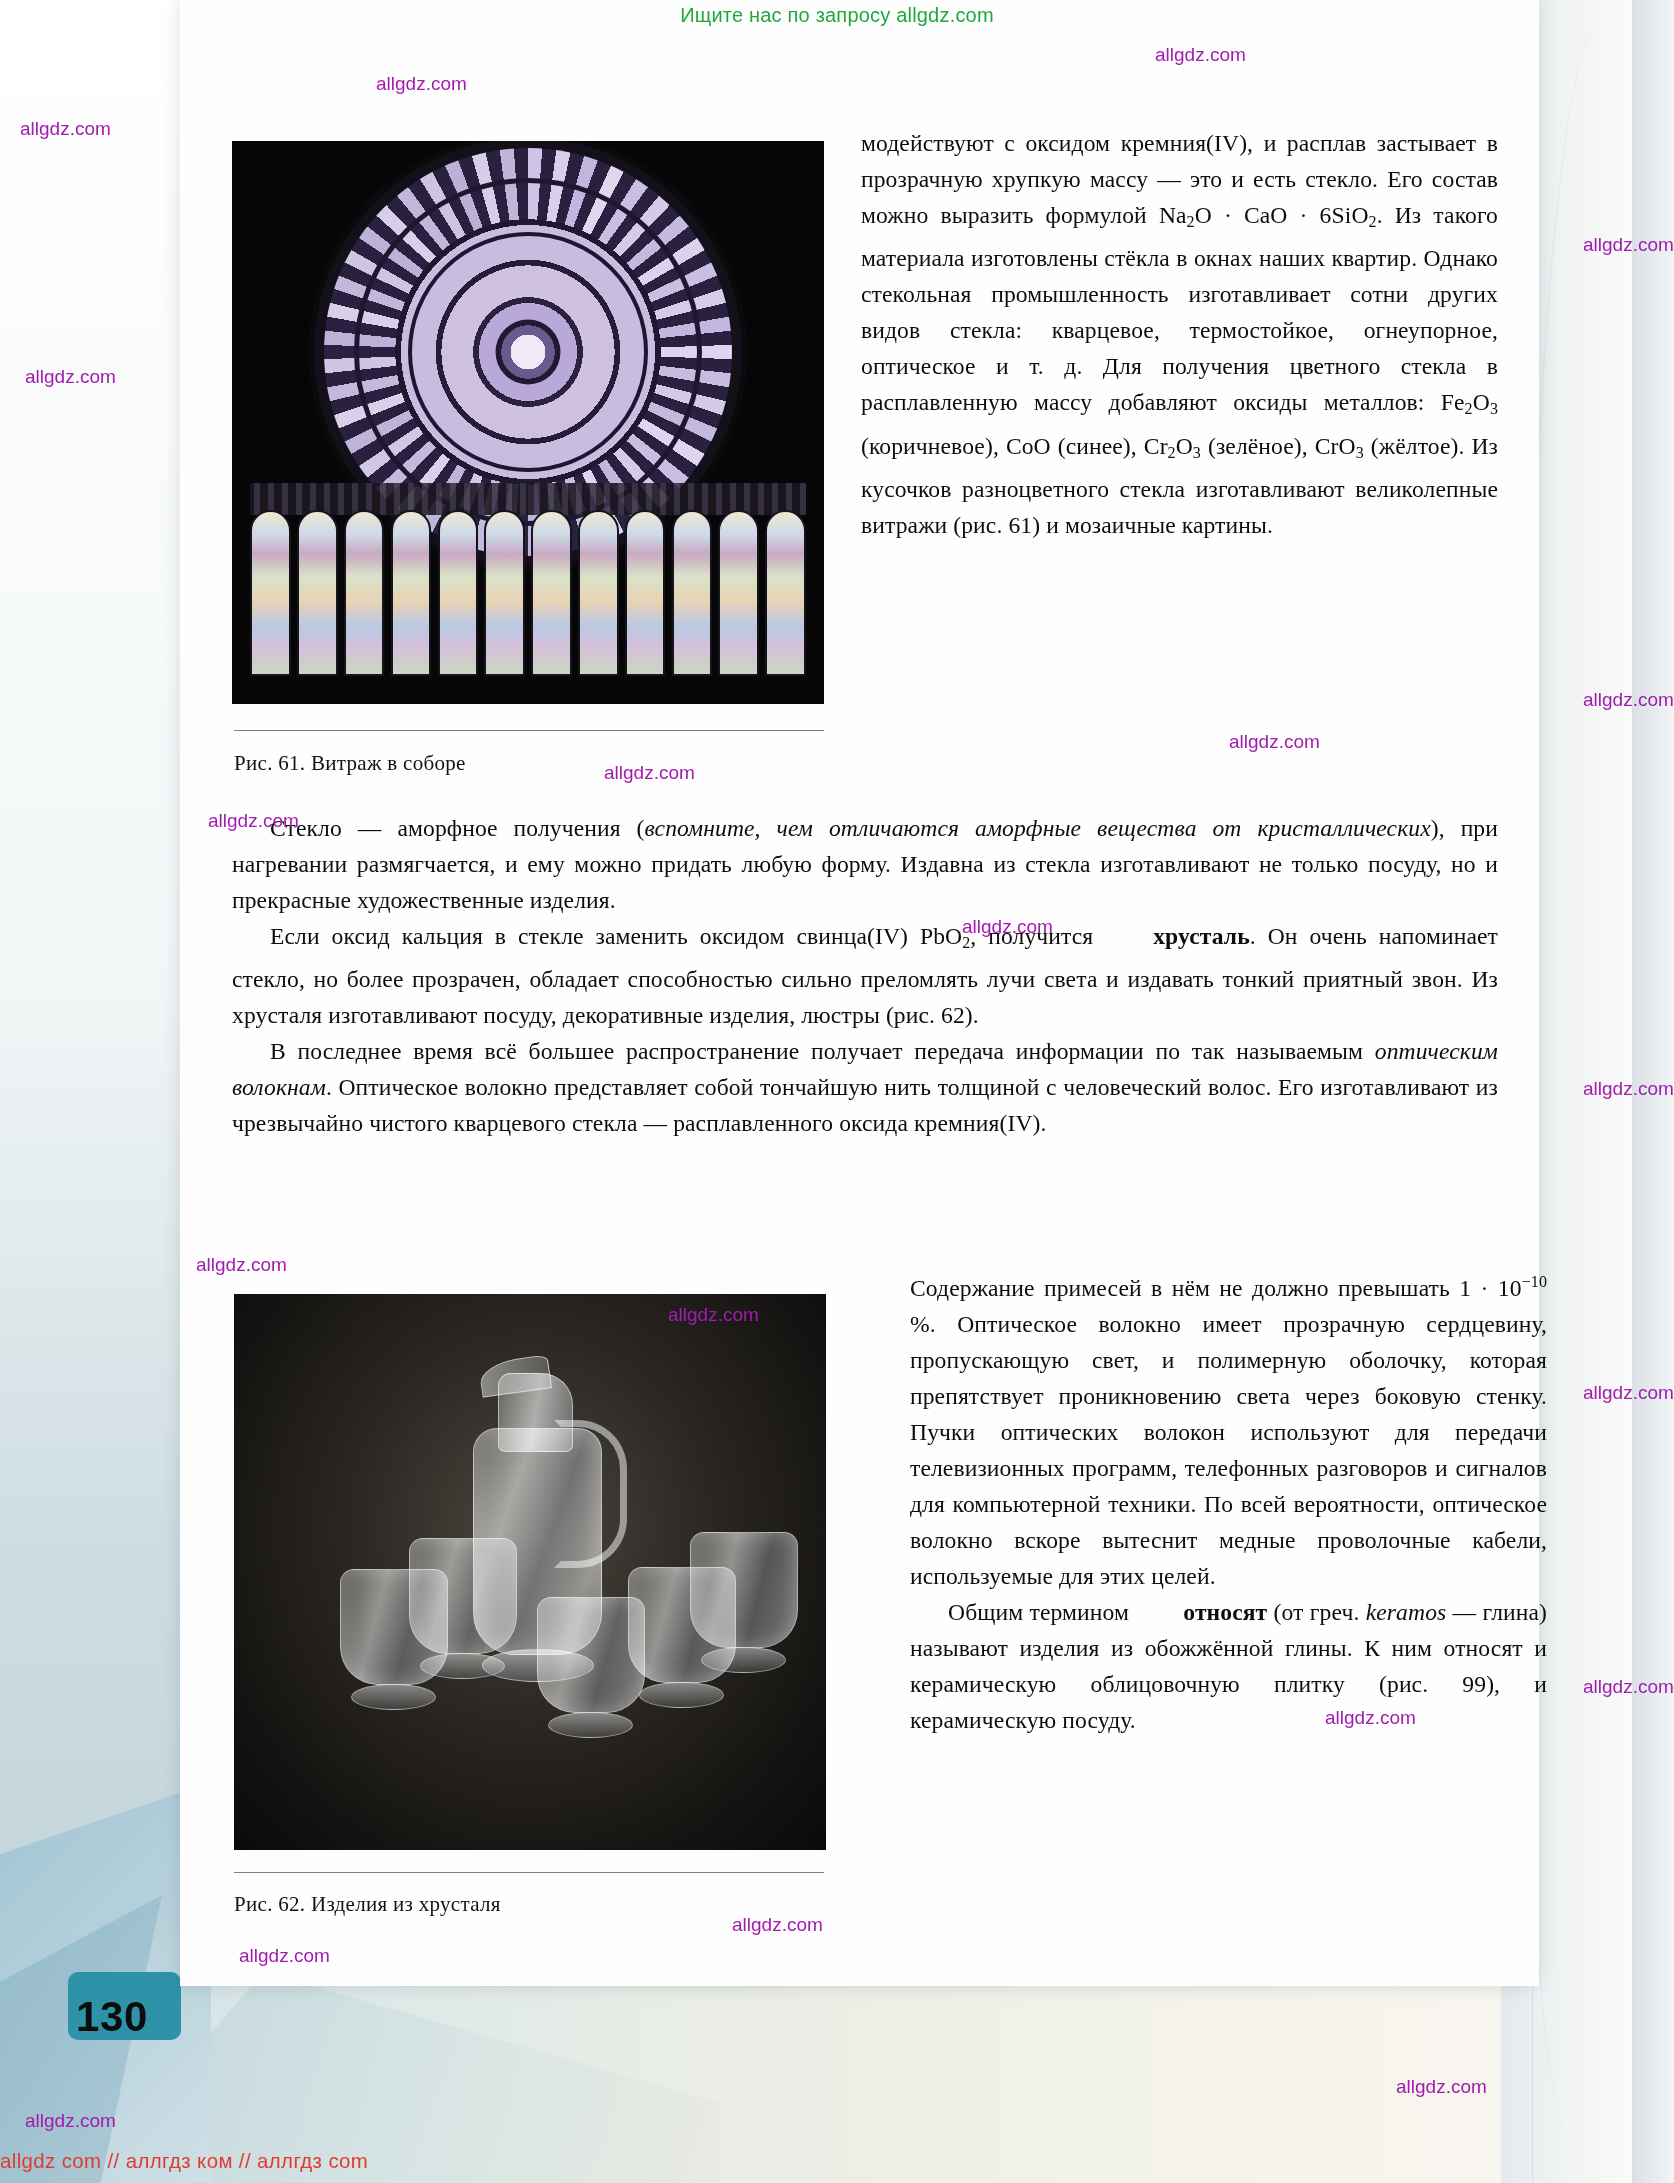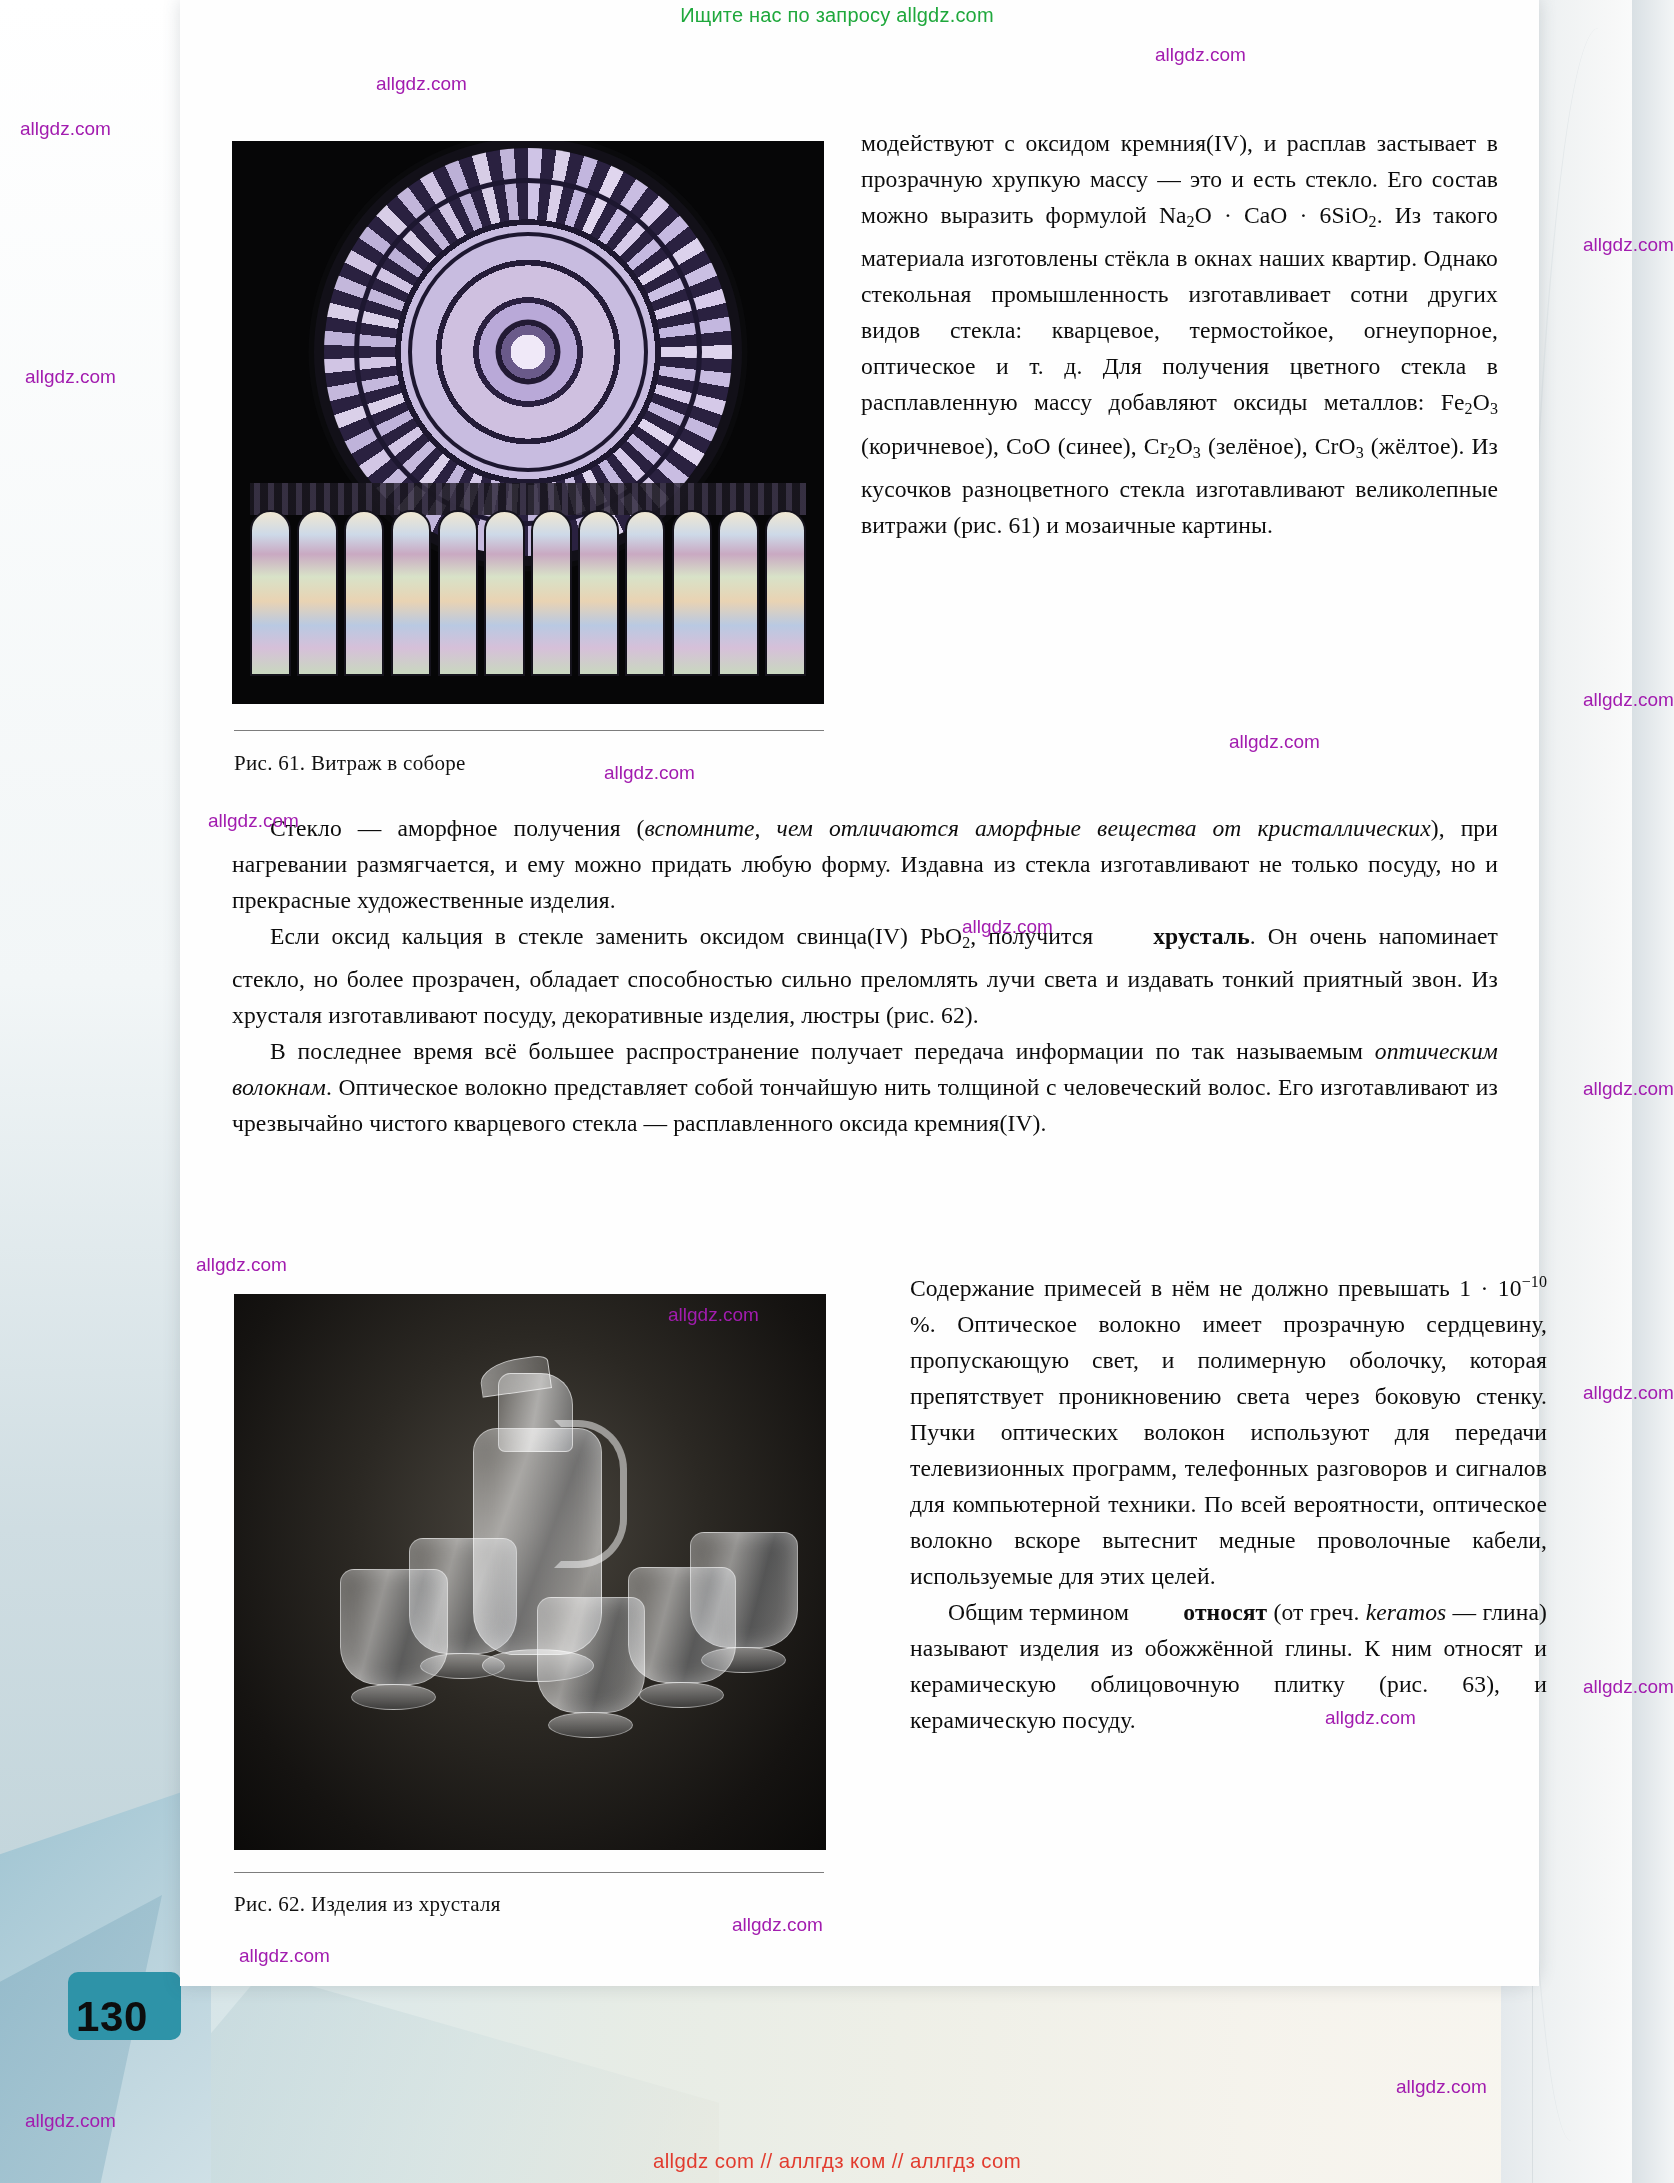--- a/index.html
+++ b/index.html
@@ -338,21 +338,20 @@
     left: 0; top: 4.2px; width: 1674px;
     text-align: center;
     font-family: "Liberation Sans", sans-serif;
     font-size: 20px;
     color: #1fa83c;
     letter-spacing: 0.2px;
   }
   .bottom-banner {
     position: absolute;
     left: 0; bottom: 10px; width: 1674px;
-    text-align: center;
     font-family: "Liberation Sans", sans-serif;
     font-size: 20.4px;
     color: #e23b2e;
     letter-spacing: 0.4px;
   }
 </style>
 </head>
 <body>
 
 <div class="bg-base"></div>
@@ -442,21 +441,21 @@
 </div>
 
 <div class="block-full-1">
   <p class="txt indent"><span>Стекло — аморфное получения (</span><span class="italic">вспомните, чем отличаются аморфные вещества от кристаллических</span><span>), при нагревании размягчается, и ему можно придать любую форму. Издавна из стекла изготавливают не только посуду, но и прекрасные художественные изделия.</span></p>
   <p class="txt indent"><span>Если оксид кальция в стекле заменить оксидом свинца(IV) PbO</span><sub>2</sub><span>, получится </span><span class="bold">хрусталь</span><span>. Он очень напоминает стекло, но более прозрачен, обладает способностью сильно преломлять лучи света и издавать тонкий приятный звон. Из хрусталя изготавливают посуду, декоративные изделия, люстры (рис. 62).</span></p>
   <p class="txt indent"><span>В последнее время всё большее распространение получает передача информации по так называемым </span><span class="italic">оптическим волокнам</span><span>. Оптическое волокно представляет собой тончайшую нить толщиной с человеческий волос. Его изготавливают из чрезвычайно чистого кварцевого стекла — расплавленного оксида кремния(IV).</span></p>
 </div>
 
 <div class="block-right-2">
   <p class="txt"><span>Содержание примесей в нём не должно превышать 1 · 10</span><sup>−10</sup><span> %. Оптическое волокно имеет прозрачную сердцевину, пропускающую свет, и полимерную оболочку, которая препятствует проникновению света через боковую стенку. Пучки оптических волокон используют для передачи телевизионных программ, телефонных разговоров и сигналов для компьютерной техники. По всей вероятности, оптическое волокно вскоре вытеснит медные проволочные кабели, используемые для этих целей.</span></p>
-  <p class="txt indent"><span>Общим термином </span><span class="bold">относят</span><span> (от греч. </span><span class="italic">keramos</span><span> — глина) называют изделия из обожжённой глины. К ним относят и керамическую облицовочную плитку (рис. 63), и керамическую посуду.</span></p>
+  <p class="txt indent"><span>Общим термином </span><span class="bold">относят</span><span> (от греч. </span><span class="italic">keramos</span><span> — глина) называют изделия из обожжённой глины. К ним относят и керамическую облицовочную плитку (рис. 99), и керамическую посуду.</span></p>
 </div>
 
 <div class="page-number">130</div>
 
 <div id="watermark-layer">
     <div class="wm" style="left: 20px; top: 118px;">allgdz.com</div>
     <div class="wm" style="left: 25px; top: 366px;">allgdz.com</div>
     <div class="wm" style="left: 376px; top: 73px;">allgdz.com</div>
     <div class="wm" style="left: 1155px; top: 44px;">allgdz.com</div>
     <div class="wm" style="left: 1583px; top: 234px;">allgdz.com</div>

